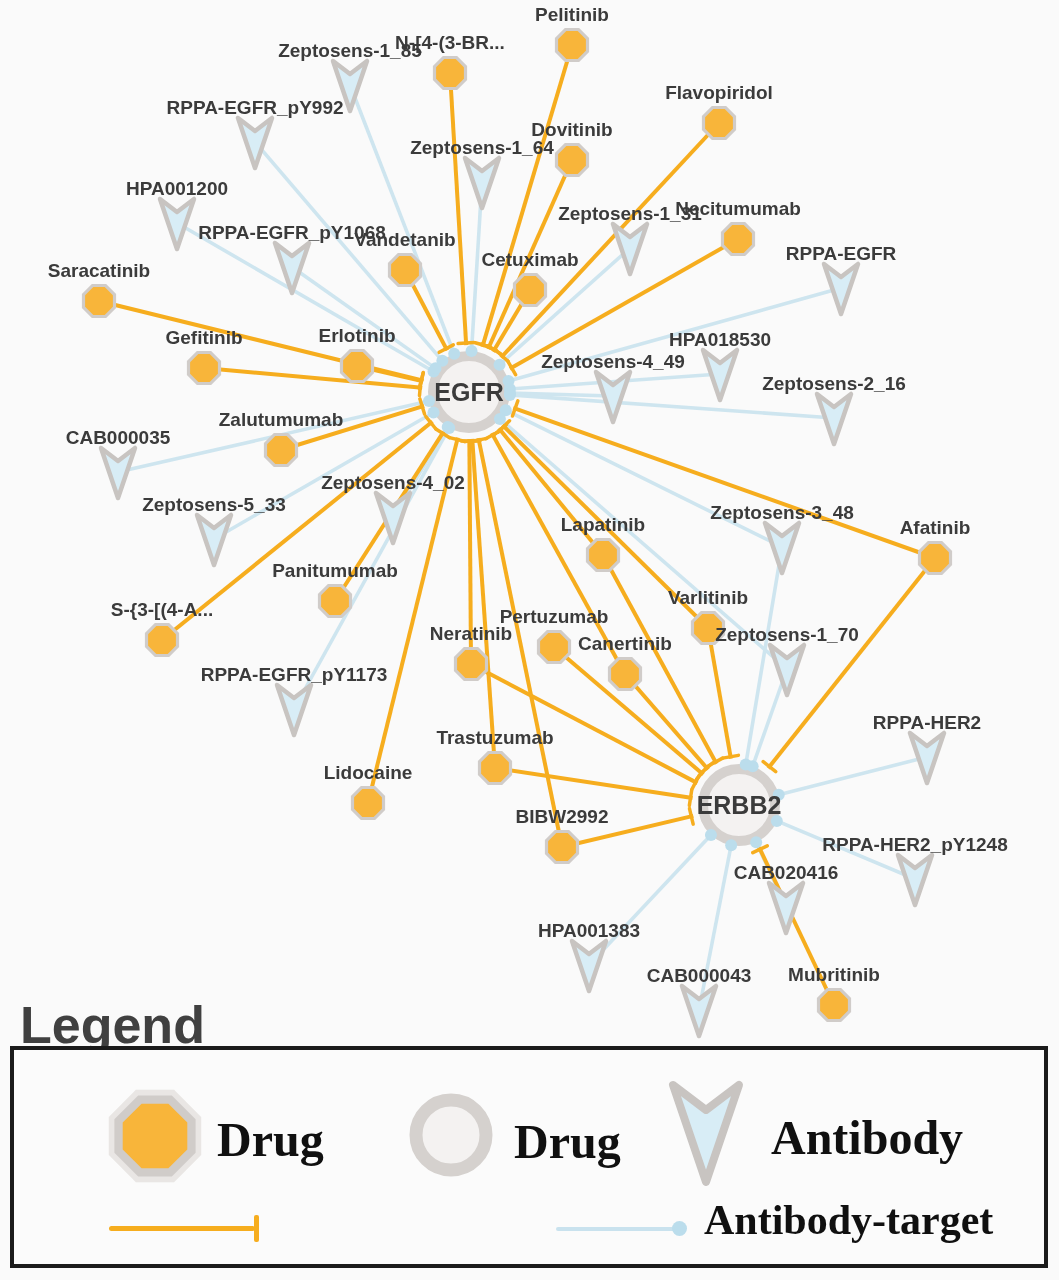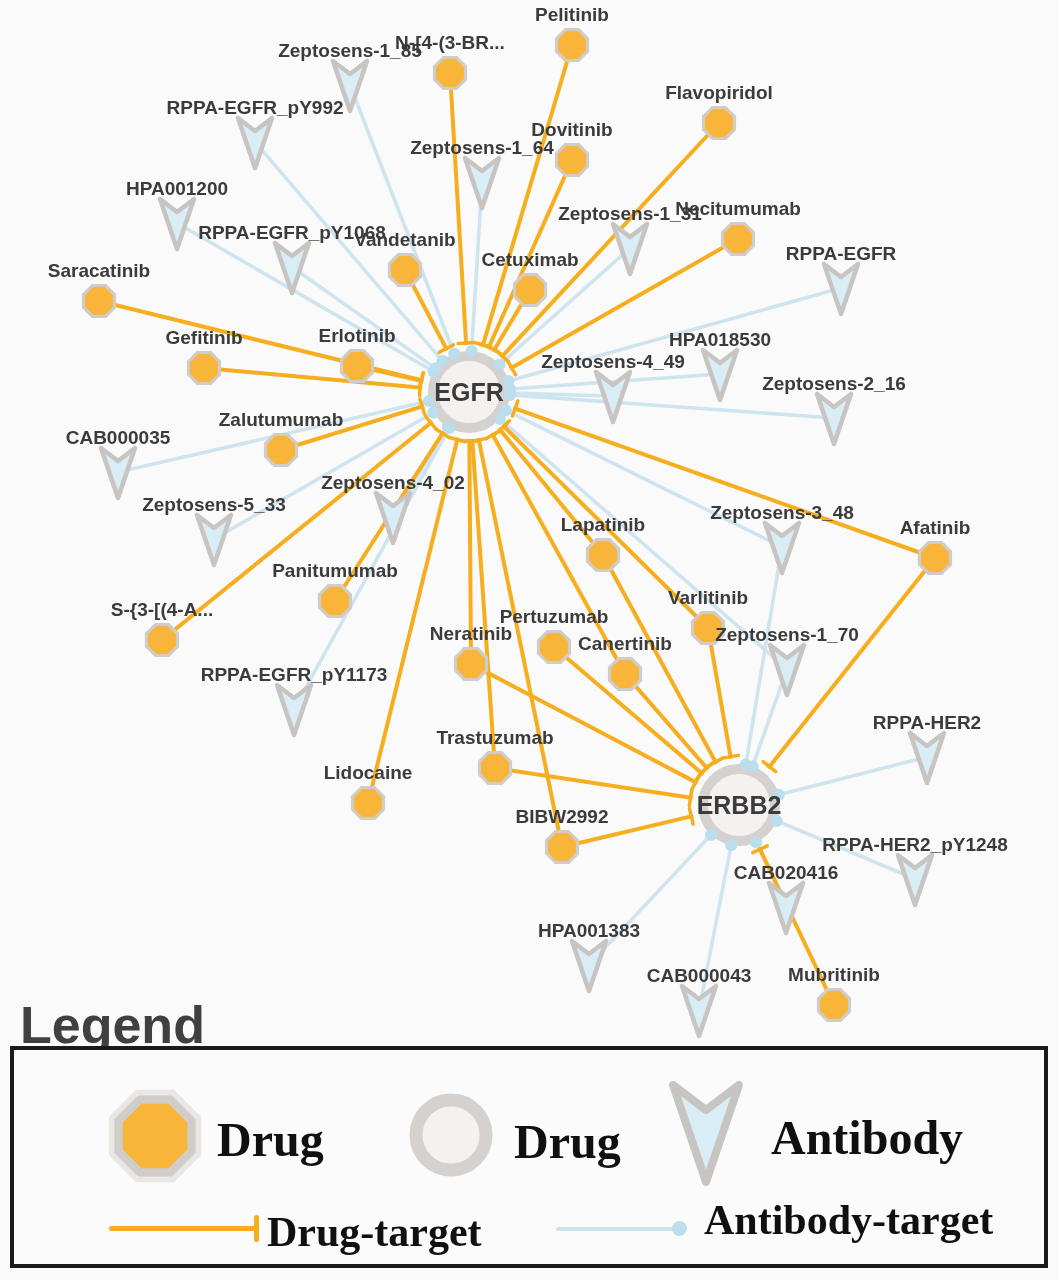--- a/index.html
+++ b/index.html
@@ -367,19 +367,18 @@
     </svg>
     <span class="lg-lb" style="left:500px;top:64px">Drug</span>
 
     <svg class="lg-ic" style="left:645px;top:25px" width="95" height="115" viewBox="-47 -55 95 115">
       <path d="M -33 -45 L 0 -20 L 33 -45 L 0 52 Z" fill="#d8edf6" stroke="#c8c4c1" stroke-width="8" stroke-linejoin="round"></path>
     </svg>
     <span class="lg-lb" style="left:757px;top:60px">Antibody</span>
 
     <div class="dt-line"></div>
     <div class="dt-tee"></div>
-    <span class="lg-edge-lb" style="left:253px;top:158px">Drug-target</span>
 
     <div class="at-line"></div>
     <div class="at-dot"></div>
     <span class="lg-edge-lb" style="left:690px;top:146px">Antibody-target</span>
   </div>
 </div>
 
 </body></html>

